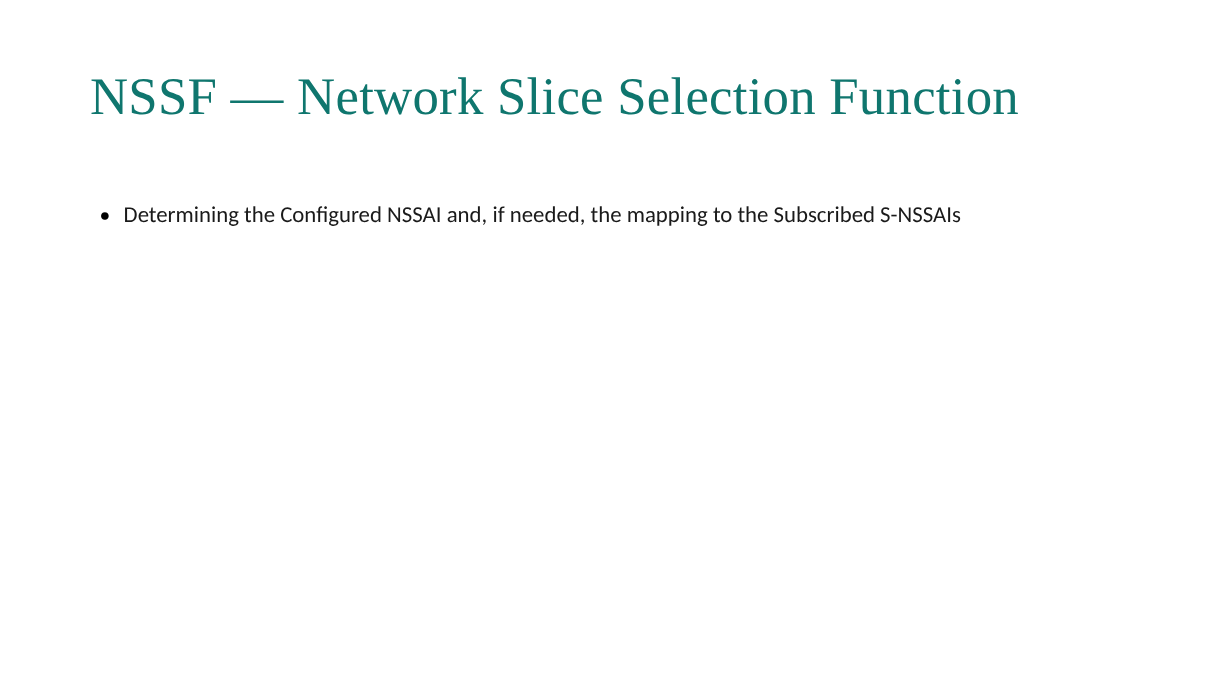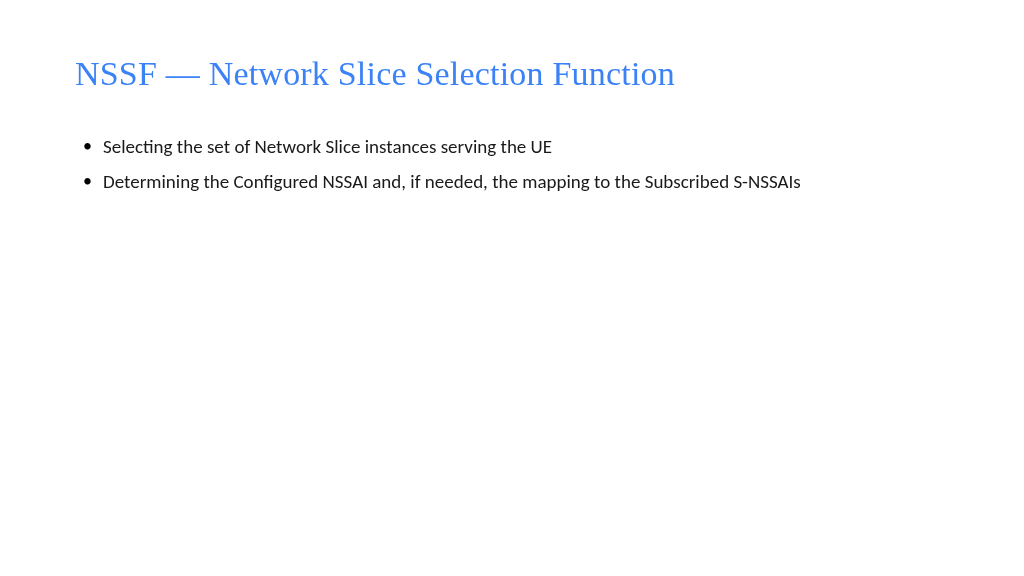--- a/index.html
+++ b/index.html
@@ -11,24 +11,24 @@
       width: 1024px;
       height: 576px;
       background: #ffffff;
       font-family: Calibri, "Segoe UI", sans-serif;
       color: #000000;
       padding: 55px 75px;
       overflow: hidden;
     }
     .title {
       font-family: "Times New Roman", Georgia, serif;
-      font-size: 34px;
+      font-size: 44px;
       font-weight: 400;
-      color: #3b82f6;
-      margin-bottom: 42px;
+      color: #0f766e;
+      margin-bottom: 62px;
       letter-spacing: 0.2px;
     }
     .bullet-list {
       list-style: none;
       padding-left: 22px;
     }
     .bullet-list li {
       position: relative;
       font-size: 19px;
       line-height: 1.3;
@@ -44,15 +44,14 @@
       font-size: 18px;
       color: #000000;
     }
   </style>
 </head>
 <body>
 
 <h1 class="title">NSSF — Network Slice Selection Function</h1>
 
 <ul class="bullet-list">
-  <li>Selecting the set of Network Slice instances serving the UE</li>
   <li>Determining the Configured NSSAI and, if needed, the mapping to the Subscribed S-NSSAIs</li>
 </ul>
 
 </body></html>

